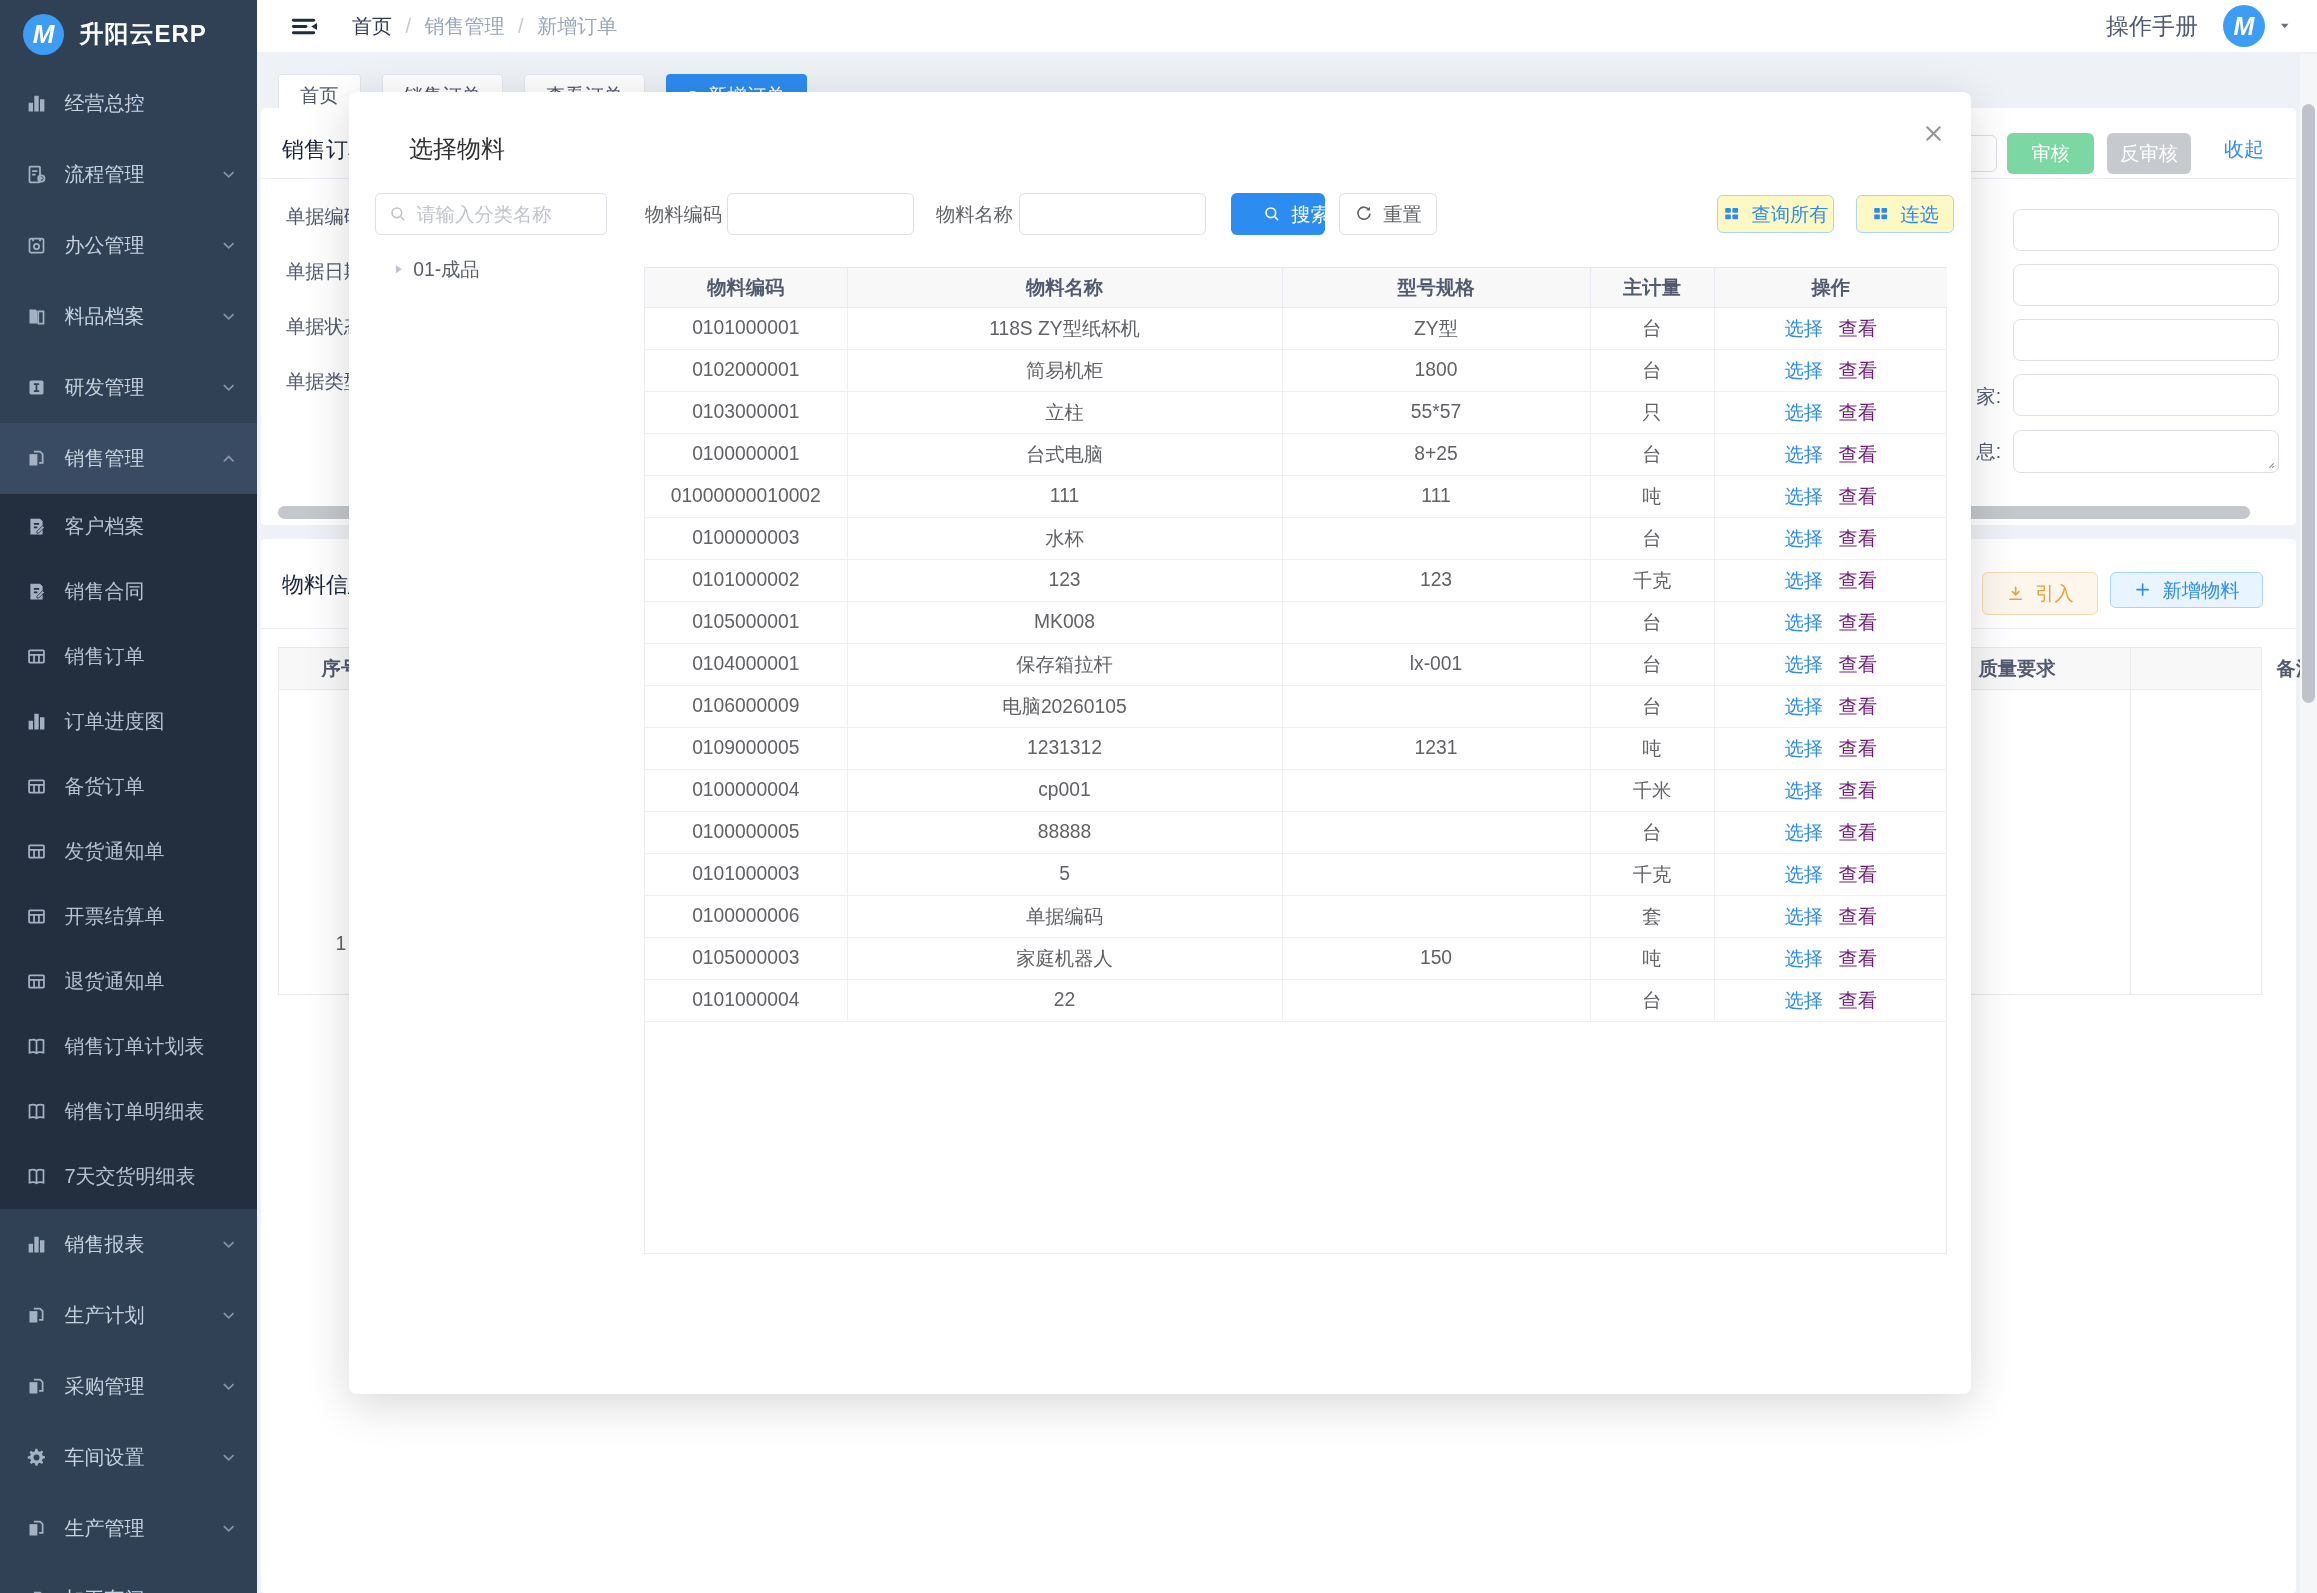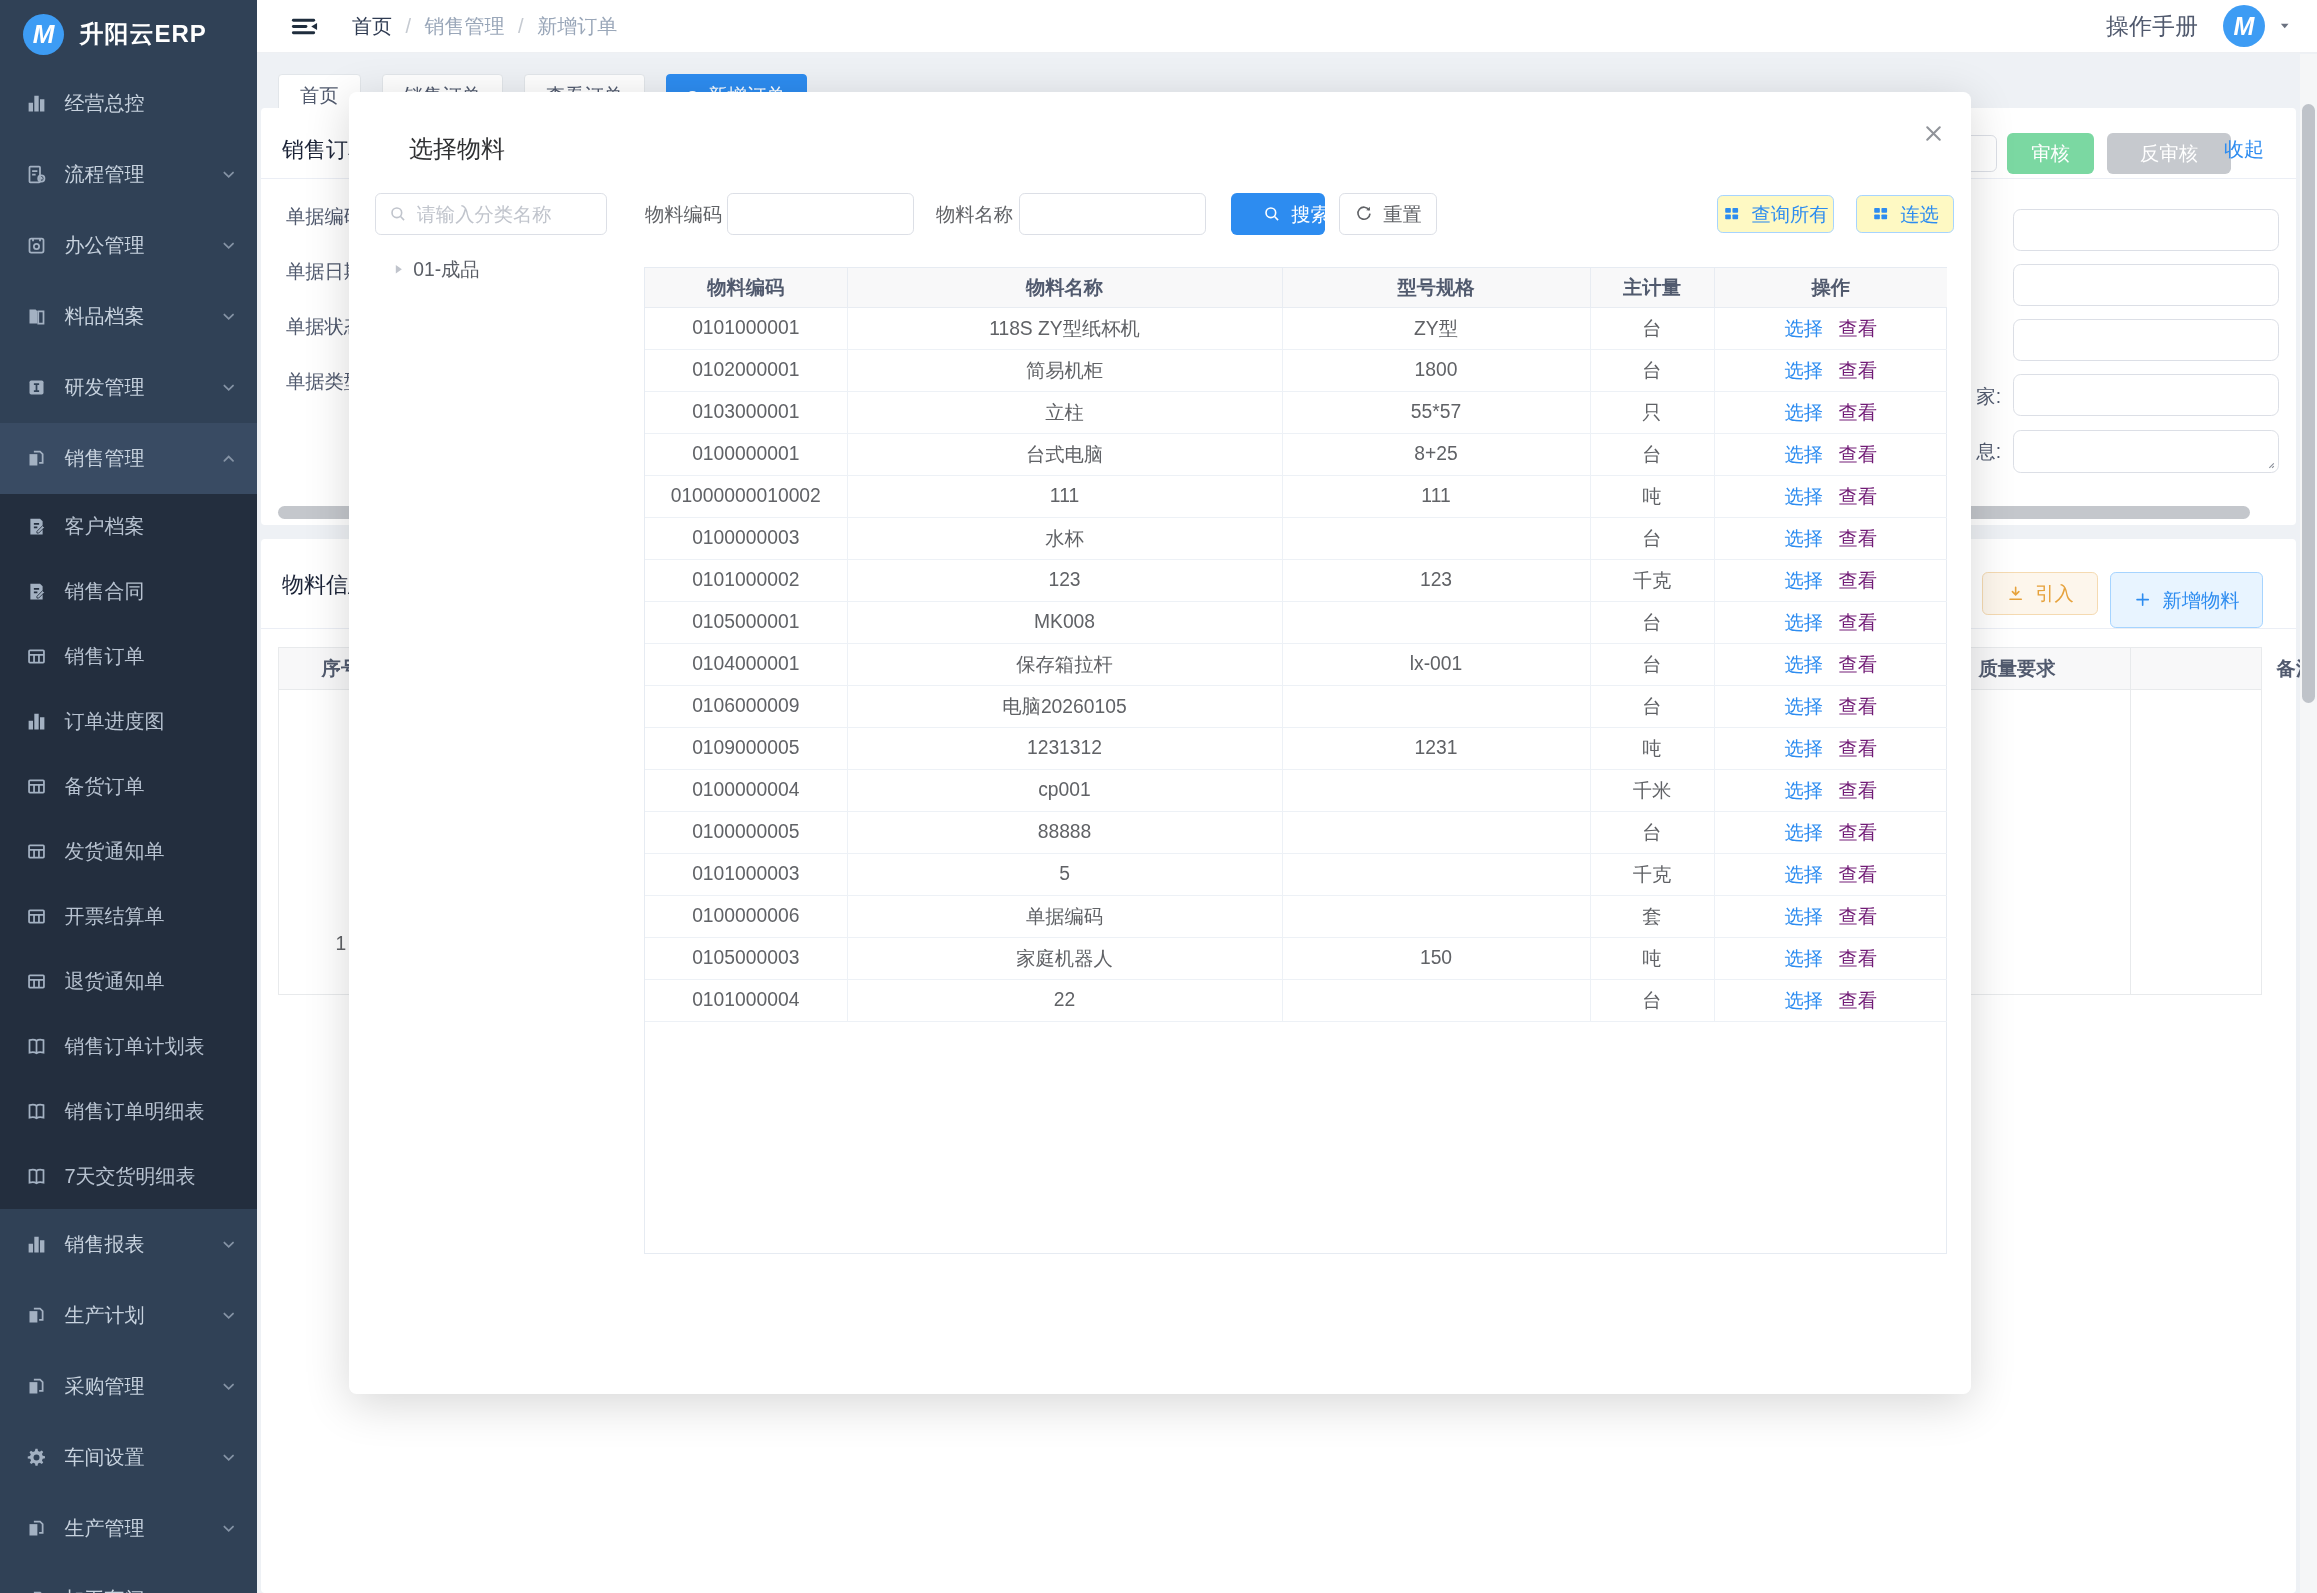--- a/index.html
+++ b/index.html
@@ -53,31 +53,31 @@
   .panel { position:absolute; background:#fff; border-radius:3.9px; z-index:1; }
   .panel1 { left:261px; top:108px; width:2035px; height:417px; }
   .panel2 { left:261px; top:539px; width:2035px; height:1054px; }
   .panel-title { position:absolute; left:21px; top:27px; font-size:22px; font-weight:500; color:#1c2438; }
   .panel1-divider { position:absolute; left:0; top:70px; width:100%; border-bottom:1px solid #ebeef5; }
   .form-label { position:absolute; left:25px; height:25px; line-height:25px; font-size:19.3px; color:#515a6e; white-space:nowrap; }
   .btn { display:flex; align-items:center; justify-content:center; gap:9.7px; border-radius:5.8px;
          font-size:19.3px; cursor:pointer; border:1px solid transparent; white-space:nowrap; }
   .btn svg { width:19.3px; height:19.3px; }
   .btn-audit { position:absolute; left:1746px; top:25px; width:87px; height:41px; background:#7bd8a2; color:#fff; }
-  .btn-unaudit { position:absolute; left:1846px; top:25px; width:124px; height:41px; background:#c6c9ce; color:#fff; }
+  .btn-unaudit { position:absolute; left:1846px; top:25px; width:84px; height:41px; background:#c6c9ce; color:#fff; }
   .link-collapse { position:absolute; left:1963px; top:28px; font-size:20px; color:#2d8cf0;text-align:center; }
   .stub-input { position:absolute; left:1632px; top:27px; width:104px; height:37px; border:1px solid #dcdfe6; border-radius:5.8px; background:#fff; }
   .right-input { position:absolute; left:1752px; width:266px; height:42px; border:1px solid #dcdfe6; border-radius:7.7px; background:#fff; }
   .right-textarea { position:absolute; left:1752px; width:266px; height:43px; border:1px solid #dcdfe6; border-radius:7.7px; background:#fff; }
   .resize-handle { position:absolute; right:2.9px; bottom:2.9px; color:#8a8f99; }
   .resize-handle svg { width:13.5px; height:13.5px; }
   .partial-label { position:absolute; left:1680px; width:60px; text-align:right; font-size:19.3px; color:#515a6e; }
   .h-scrollbar { position:absolute; left:17.4px; top:398px; width:1972px; height:12.6px; background:#c4c7cc; border-radius:6.8px; }
   .btn-import { position:absolute; left:1721px; top:33px; width:116px; height:43px; background:#fdf6ec; border-color:#f5dab1; color:#e6a23c; }
-  .btn-addmat { position:absolute; left:1849px; top:33px; width:153px; height:56px; background:#e8f4ff; border-color:#a6d4ff; color:#2d8cf0; }
+  .btn-addmat { position:absolute; left:1849px; top:33px; width:153px; height:36px; background:#e8f4ff; border-color:#a6d4ff; color:#2d8cf0; }
   .panel2-divider { position:absolute; left:0; top:89px; width:100%; border-bottom:1px solid #ebeef5; }
   .bg-table-box { position:absolute; left:17.4px; top:108px; width:1984px; height:348px; border:1px solid #e8eaec; }
   .bg-table-head { position:absolute; left:0; top:0; width:100%; height:42px; background:#f8f8f9; border-bottom:1px solid #e8eaec; }
   .bg-th { position:absolute; top:7.7px; height:26px; line-height:26px; font-size:19.3px; font-weight:600; color:#515a6e; }
   .bg-vline { position:absolute; top:0; bottom:0; border-left:1px solid #e8eaec; }
   .bg-row-num { position:absolute; left:0; top:285px; width:123px; text-align:center; font-size:19.3px; color:#606266; }
 
   
   .v-track { position:absolute; right:0; top:54px; width:17.4px; bottom:0; background:#f5f6f7; z-index:4; }
   .v-thumb { position:absolute; right:1.9px; top:50px; width:13.5px; height:599px; background:#bfc3c9; border-radius:7.7px; }

